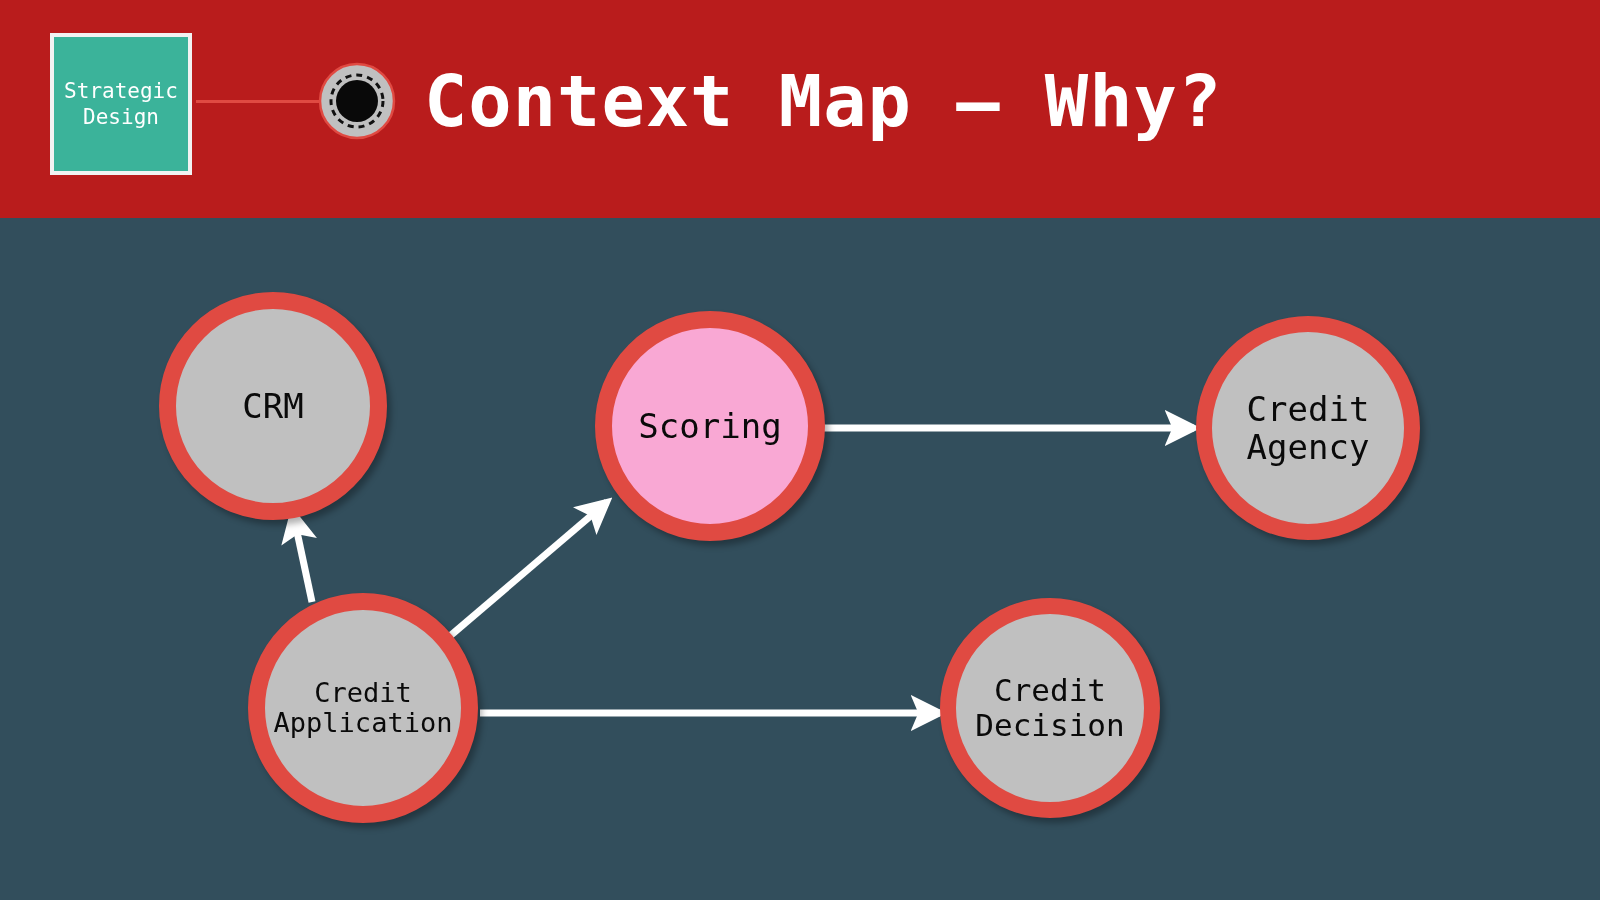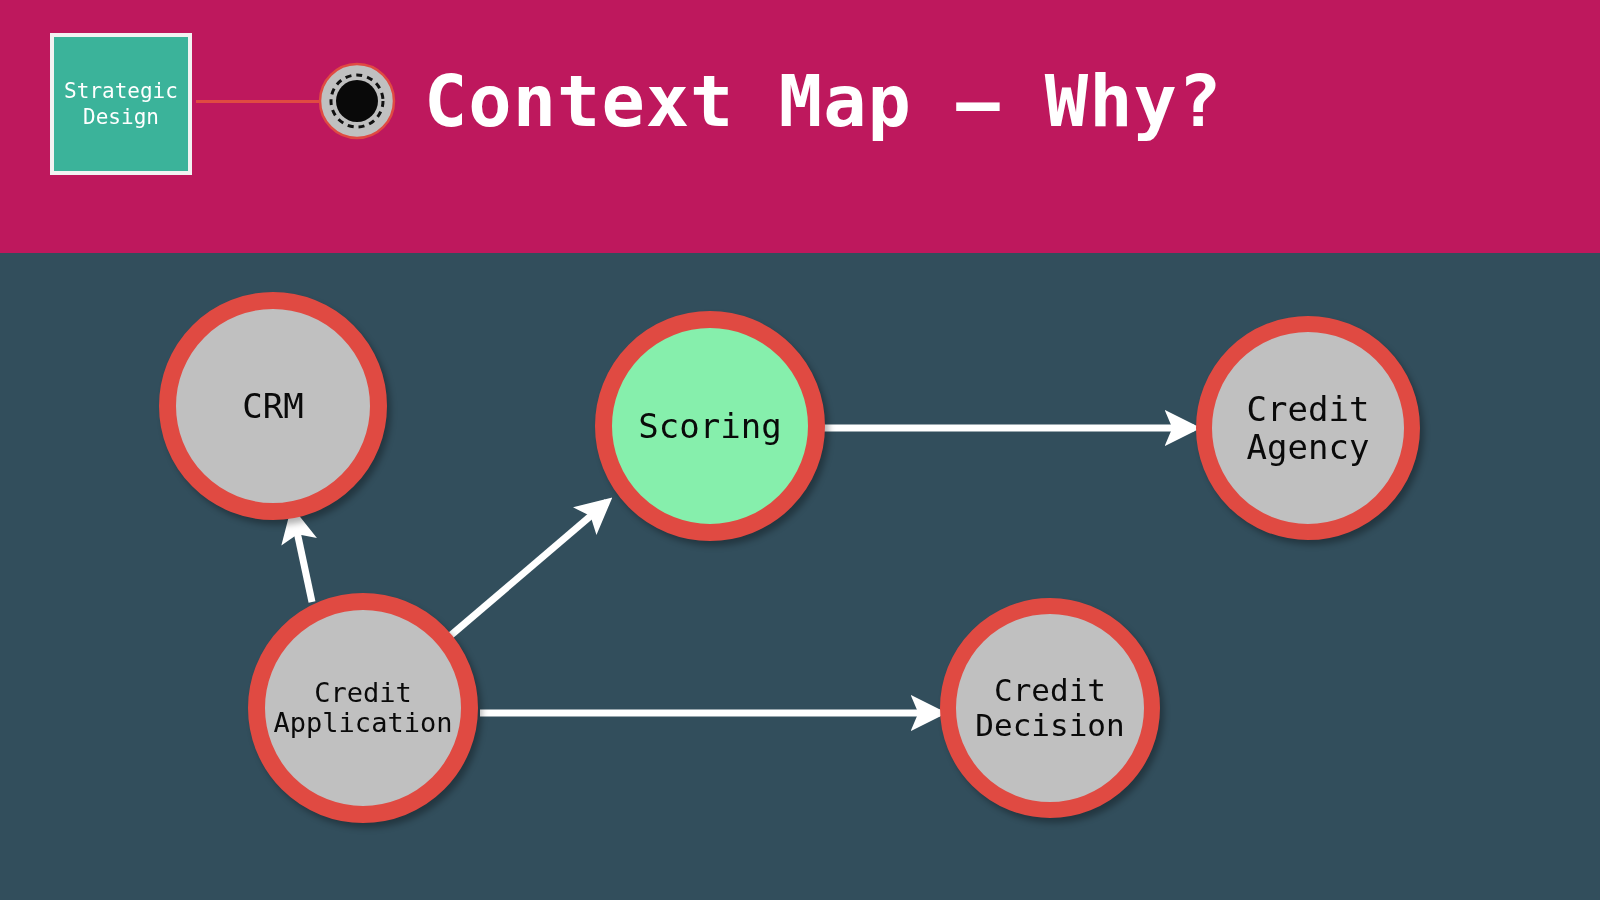--- a/index.html
+++ b/index.html
@@ -14,22 +14,22 @@
     overflow: hidden;
     background: #324e5c;
     font-family: "DejaVu Sans Mono", monospace;
   }
   
   #header {
     position: absolute;
     left: 0;
     top: 0;
     width: 1600px;
-    height: 253px;
-    background: #be185d;
+    height: 218px;
+    background: #b91c1c;
   }
   #chapter-box {
     position: absolute;
     left: 50px;
     top: 33px;
     width: 134px;
     height: 134px;
     background: #3bb39a;
     border: 4px solid #f2f2f2;
     display: flex;
@@ -142,21 +142,21 @@
           <line x1="450" y1="415" x2="607" y2="281" stroke="#ffffff" marker-end="url(#arrowhead)"></line>
           <line x1="819" y1="207" x2="1194" y2="207" stroke="#ffffff" marker-end="url(#arrowhead)"></line>
           <line x1="480" y1="492" x2="940" y2="492" stroke="#ffffff" marker-end="url(#arrowhead)"></line>
         </g>
     </svg>
 
     <div id="node-layer">
         <div class="node" style="left: 159px; top: 71px; width: 228px; height: 228px; border: 17px solid rgb(224, 74, 66); background: rgb(192, 192, 192);">
           <span class="node-label" style="font-size: 34px;">CRM</span>
         </div>
-        <div class="node" style="left: 595px; top: 90px; width: 230px; height: 230px; border: 17px solid rgb(224, 74, 66); background: #86efac;">
+        <div class="node" style="left: 595px; top: 90px; width: 230px; height: 230px; border: 17px solid rgb(224, 74, 66); background: #f9a8d4;">
           <span class="node-label" style="font-size: 34px;">Scoring</span>
         </div>
         <div class="node" style="left: 1196px; top: 95px; width: 224px; height: 224px; border: 16px solid rgb(224, 74, 66); background: rgb(192, 192, 192);">
           <span class="node-label" style="font-size: 34px;">Credit
 Agency</span>
         </div>
         <div class="node" style="left: 248px; top: 372px; width: 230px; height: 230px; border: 17px solid rgb(224, 74, 66); background: rgb(192, 192, 192);">
           <span class="node-label" style="font-size: 27px;">Credit
 Application</span>
         </div>

